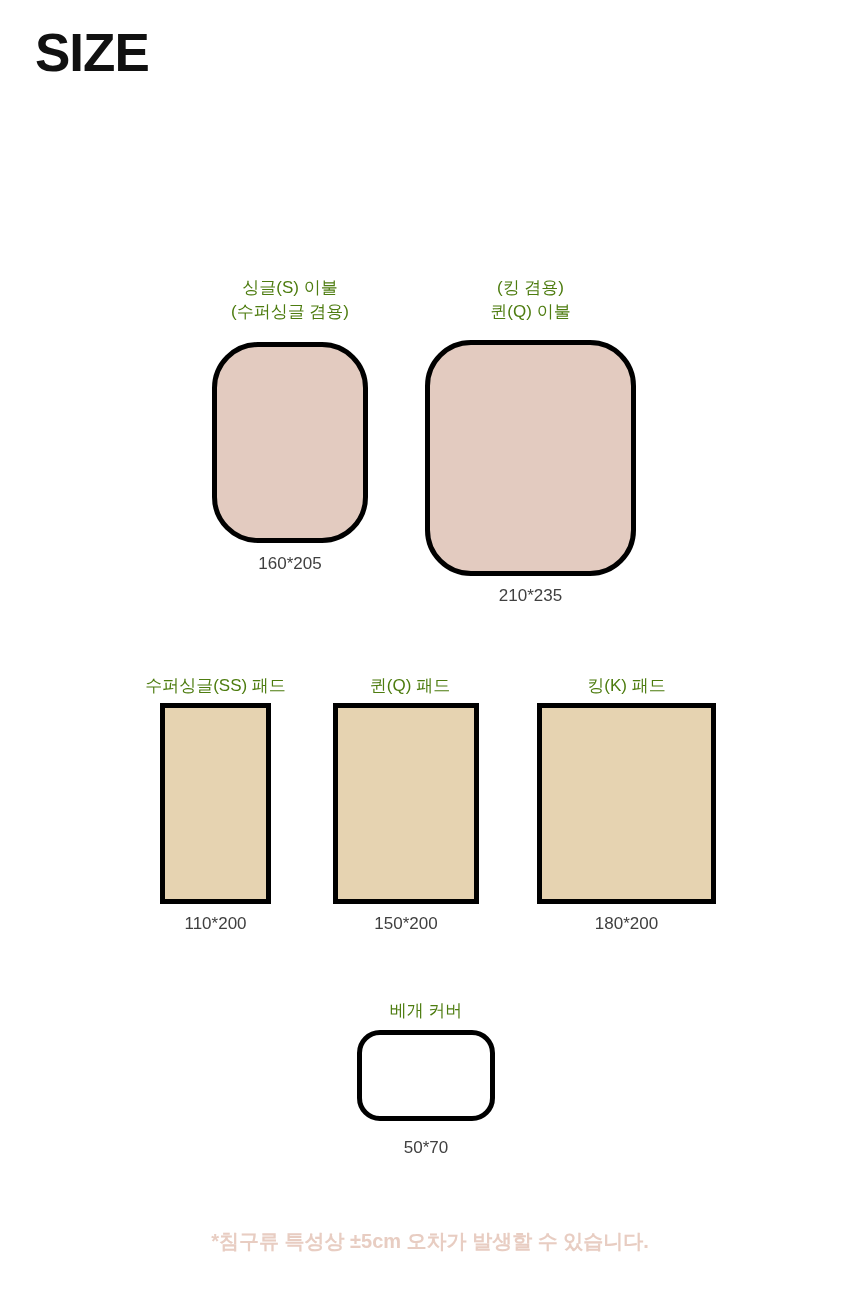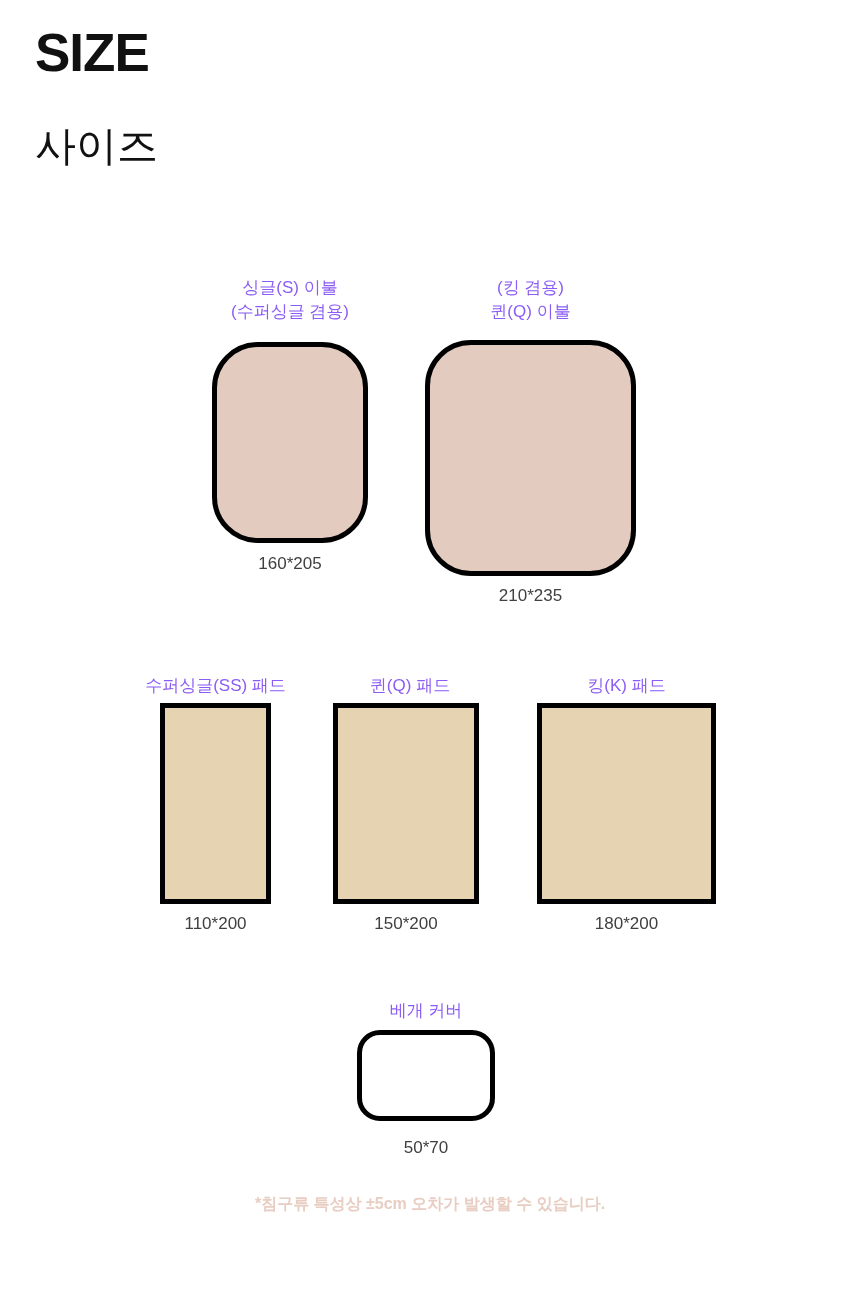--- a/index.html
+++ b/index.html
@@ -17,21 +17,21 @@
     font-size:53px; font-weight:bold; color:#111111;
     letter-spacing:-1px; line-height:1;
   }
   .hdr-sub {
     position:absolute; left:35px; top:126px;
     font-size:41px; font-weight:500; color:#111111;
     line-height:1;
   }
   .fig-label {
     position:absolute; width:100%; left:0;
-    text-align:center; color:#8b5cf6;
+    text-align:center; color:#4d7c0f;
     font-size:17px; line-height:24px; white-space:nowrap;
   }
   .fig-caption {
     position:absolute; width:100%; left:0;
     text-align:center; color:#404040;
     font-size:17px; line-height:22px; white-space:nowrap;
   }
   .shape { position:absolute; border:5px solid #000000; }
   .shape.duvet   { border-radius:46px; background:#e3cbc0; }
   .shape.pad     { border-radius:0;    background:#e6d3b1; }
@@ -60,32 +60,31 @@
   .cap-pad-q  { left:333px; top:913px; width:146px; }
   .cap-pad-k  { left:537px; top:913px; width:179px; }
 
   
   #pillow { left:357px; top:1030px; width:138px; height:91px; }
   .lbl-pillow { left:357px; top:999px; width:138px; }
   .cap-pillow { left:357px; top:1137px; width:138px; }
 
   
   .footer-note {
-    position:absolute; left:0; top:1194px; width:860px;
-    text-align:center; font-size:16px; font-weight:bold;
+    position:absolute; left:0; top:1228px; width:860px;
+    text-align:center; font-size:20px; font-weight:bold;
     color:#e8cdc2; white-space:nowrap;
   }
 </style>
 </head>
 <body>
 
 <div class="page">
 
   <div class="hdr-title">SIZE</div>
-  <div class="hdr-sub">사이즈</div>
 
   <div class="fig-label lbl-duvet-single">
     <div>싱글(S) 이불</div>
     <div>(수퍼싱글 겸용)</div>
   </div>
   <div class="shape duvet" id="duvet-single" style="background: rgb(227, 203, 192);"></div>
   <div class="fig-caption cap-duvet-single">160*205</div>
 
   <div class="fig-label lbl-duvet-queen">
     <div>(킹 겸용)</div>

